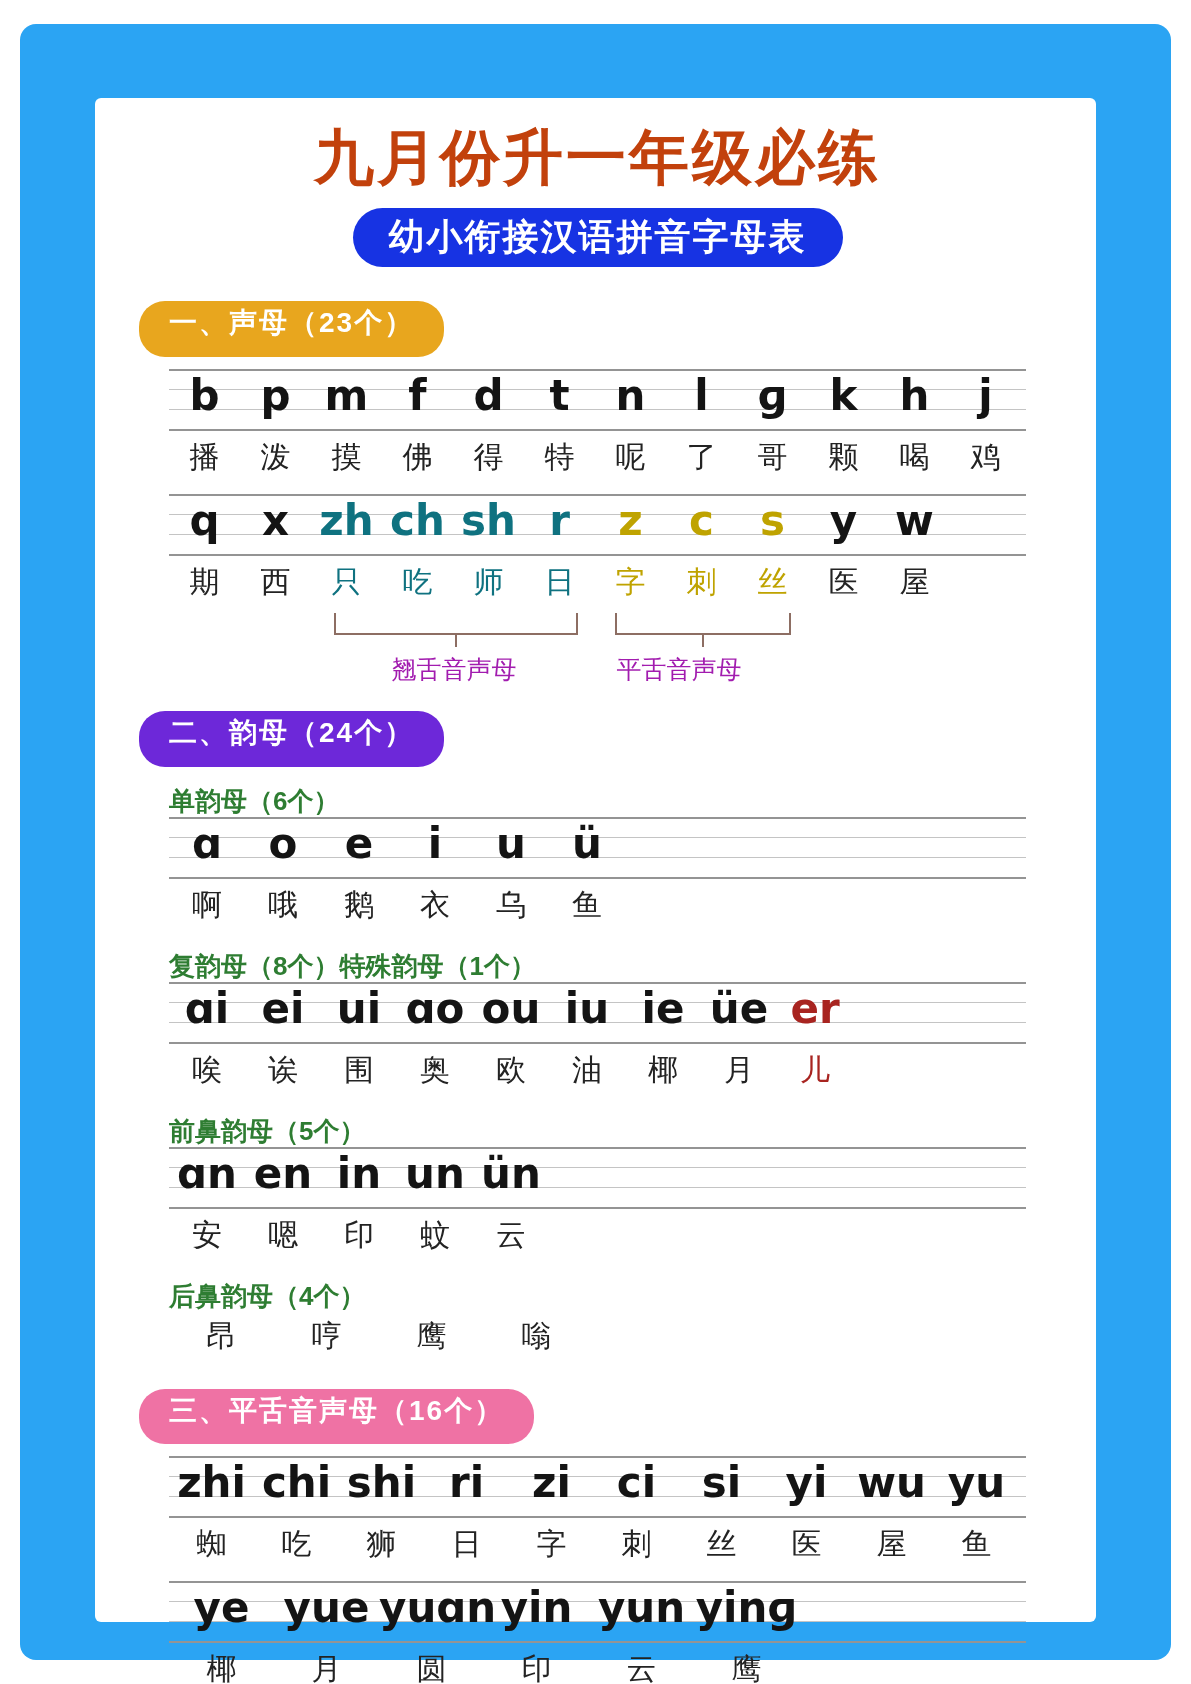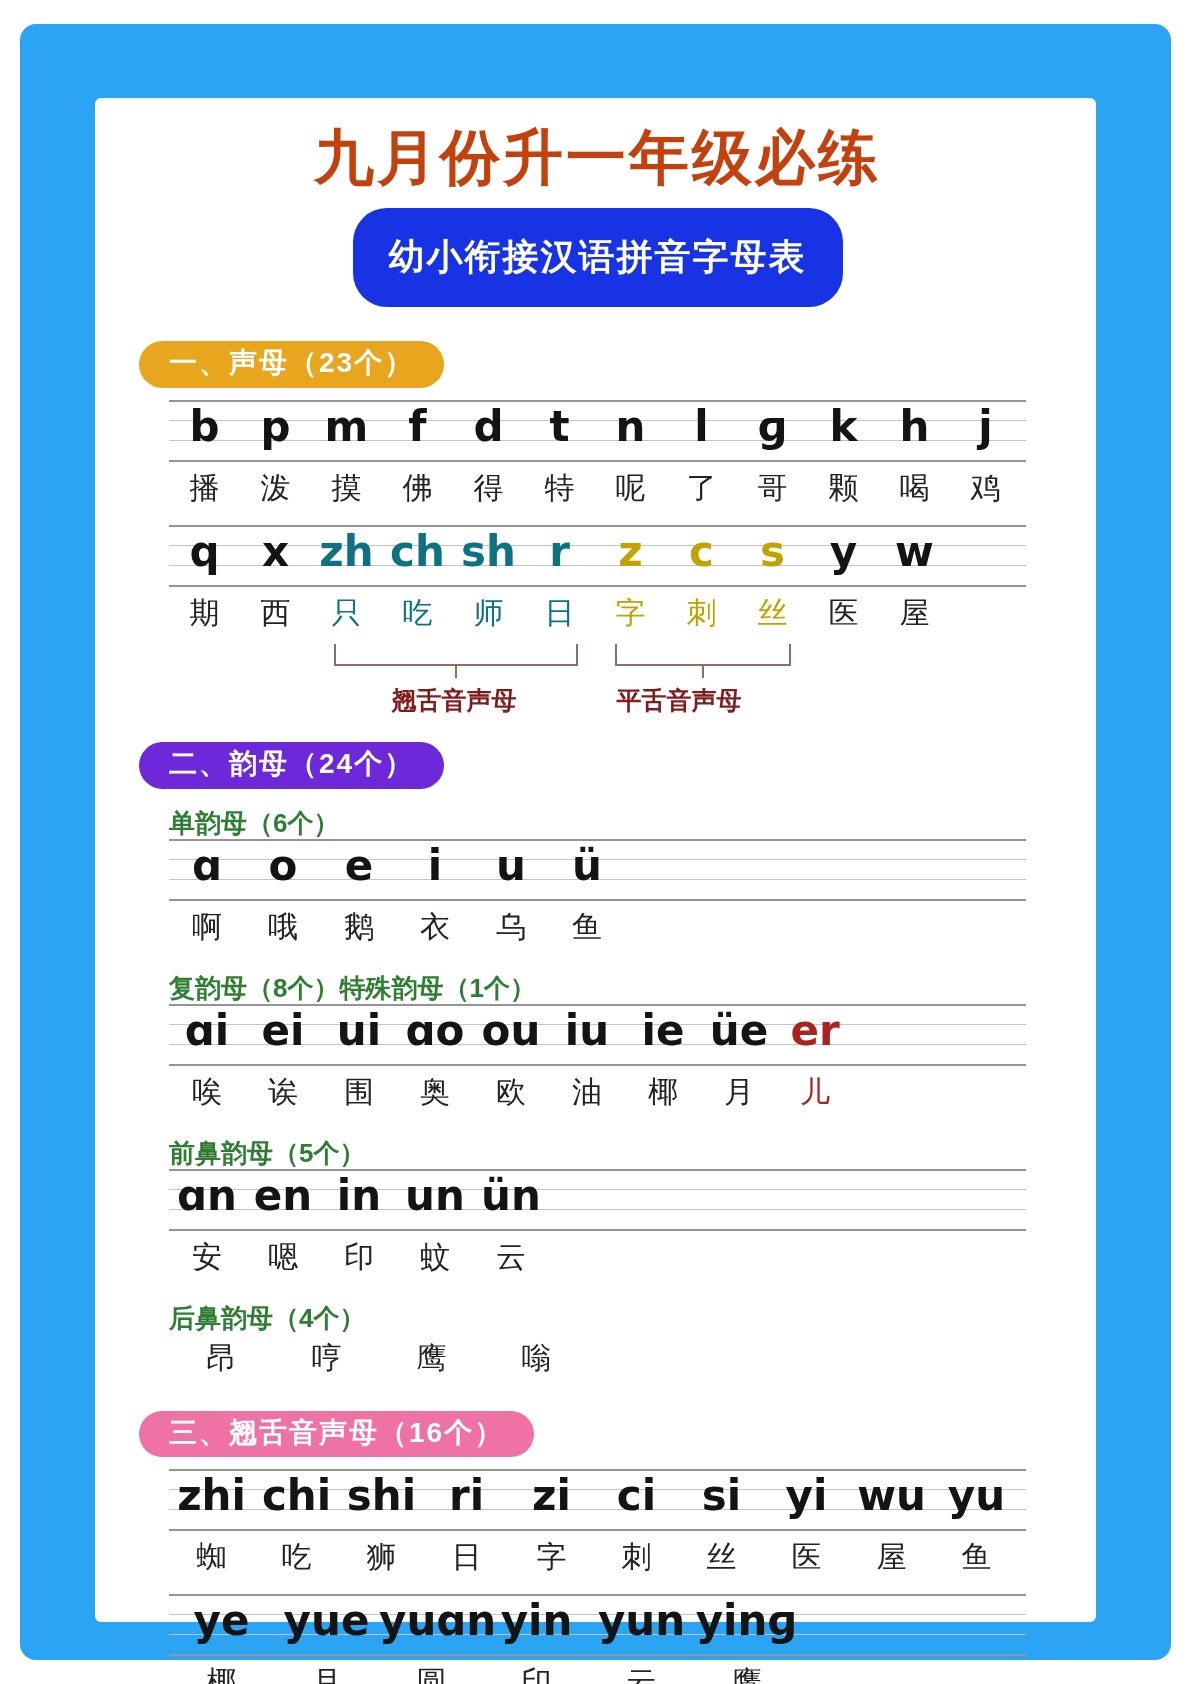--- a/index.html
+++ b/index.html
@@ -3,23 +3,23 @@
 <meta charset="utf-8">
 <style>
   html,body{margin:0;padding:0;background:#ffffff;}
   body{width:1191px;height:1684px;position:relative;font-family:"Liberation Sans",sans-serif;}
   .frame{position:absolute;left:20px;top:24px;right:20px;bottom:24px;background:#2ba4f3;border-radius:16px;}
   .page{position:absolute;left:95px;top:98px;right:95px;bottom:62px;background:#ffffff;border-radius:6px;}
   .content{padding:24px 70px 0 74px;}
 
   .title{margin:0;text-align:center;font-size:60px;line-height:72px;font-weight:900;color:#c2410c;letter-spacing:3px;}
   .subtitle{display:block;width:fit-content;margin:14px auto 0;background:#1733e3;color:#fff;
-            font-size:36px;font-weight:800;letter-spacing:2px;padding:25px 36px;border-radius:34px;}
-
-  .pill{display:inline-block;margin:34px 0 0 -30px;padding:7px 30px 9px;border-radius:26px;
+            font-size:36px;font-weight:800;letter-spacing:2px;padding:5px 36px;border-radius:34px;}
+
+  .pill{display:inline-block;margin:34px 0 0 -30px;padding:7px 30px 18px;border-radius:26px;
         color:#fff;font-size:28px;font-weight:800;letter-spacing:2px;line-height:1.1;}
   .s1{background:#e8a61e;}
   .s2{background:#6d28d9;margin-top:22px;}
   .s3{background:#ef72a4;margin-top:26px;}
 
   .staff{position:relative;margin-top:12px;height:62px;display:grid;
     background:
       linear-gradient(#949494,#949494) 0 0/100% 2px no-repeat,
       linear-gradient(#c4c4c4,#c4c4c4) 0 20px/100% 1px no-repeat,
       linear-gradient(#c4c4c4,#c4c4c4) 0 40px/100% 1px no-repeat,
@@ -33,21 +33,21 @@
   .c-red{color:#a82420 !important;}
 
   .glabel{margin:20px 0 0;font-size:26px;line-height:28px;font-weight:700;color:#2e7d32;}
   .glabel + .staff{margin-top:2px;}
 
   .bracket-zone{position:relative;height:80px;}
   .bracket{position:absolute;top:4px;height:20px;border:2px solid #8d6e63;border-top:none;}
   .bracket::after{content:"";position:absolute;left:50%;bottom:-14px;width:2px;height:12px;background:#8d6e63;transform:translateX(-1px);}
   .b1{left:165px;width:240px;}
   .b2{left:446px;width:172px;}
-  .blabel{position:absolute;top:44px;font-size:25px;font-weight:700;color:#7f1d1d;text-align:center;}
+  .blabel{position:absolute;top:44px;font-size:25px;font-weight:400;color:#a21caf;text-align:center;}
   .l1{left:145px;width:280px;}
   .l2{left:360px;width:300px;}
 
   .rowgap{margin-top:10px;}
 </style>
 </head>
 <body>
 
 <div class="frame"></div>
 <div class="page">
@@ -185,21 +185,21 @@
 
     <div class="glabel">后鼻韵母（4个）</div>
     <div class="chars" style="grid-template-columns: repeat(4, 105px);">
         <span class="cell">昂</span>
         <span class="cell">哼</span>
         <span class="cell">鹰</span>
         <span class="cell">嗡</span>
       </div>
 
     <div>
-      <span class="pill s3">三、翘舌音声母（16个）</span>
+      <span class="pill s3">三、平舌音声母（16个）</span>
     </div>
 
     <div class="staff" style="grid-template-columns: repeat(10, 85px);">
         <span class="cell">zhi</span>
         <span class="cell">chi</span>
         <span class="cell">shi</span>
         <span class="cell">ri</span>
         <span class="cell">zi</span>
         <span class="cell">ci</span>
         <span class="cell">si</span>

